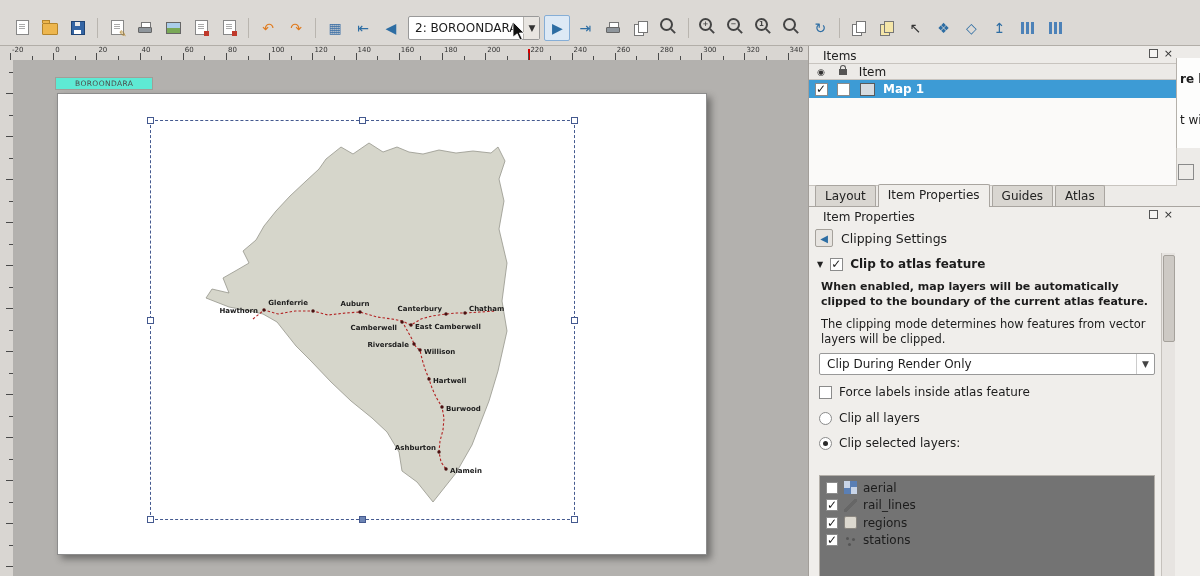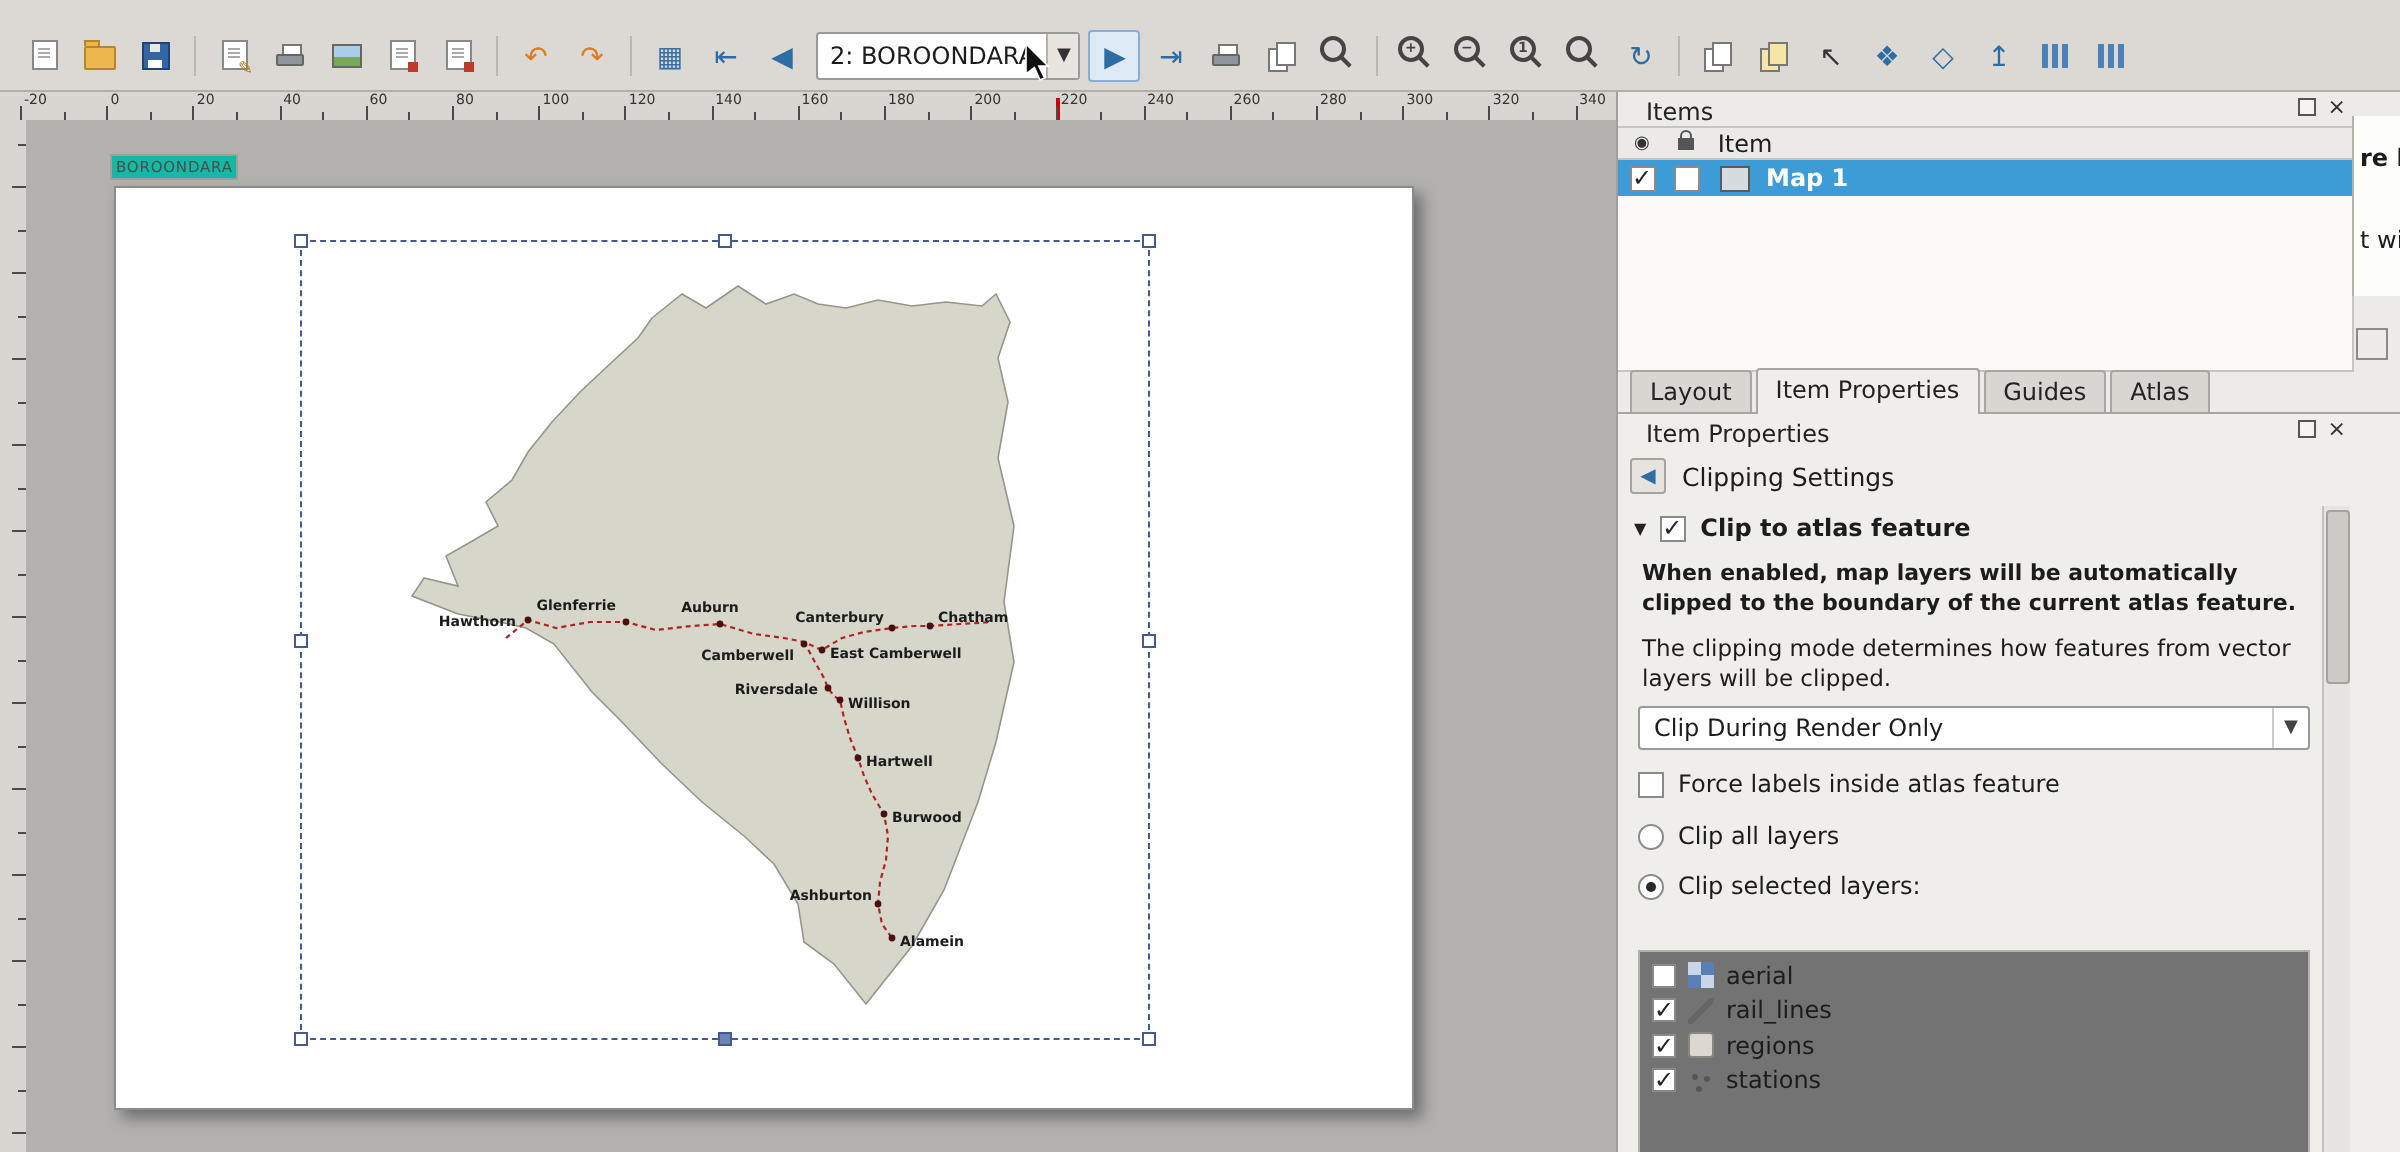--- a/index.html
+++ b/index.html
@@ -47,22 +47,22 @@
   
   #hruler{position:absolute;left:0;top:46px;width:810px;height:14px;background:#d9d6d2;border-bottom:1px solid #a9a5a0;overflow:hidden;}
   .tick{position:absolute;bottom:0;width:1px;background:#4a4a4a;}
   .tick.major{height:7px;}
   .tick.minor{height:4px;}
   .tick-label{position:absolute;top:0;font-size:7px;color:#333;text-align:right;}
   #ruler-marker{position:absolute;bottom:0;width:2px;height:11px;background:#d40000;}
   #vruler{position:absolute;left:0;top:60px;width:13px;height:516px;background:#d9d6d2;border-right:1px solid #a9a5a0;overflow:hidden;}
   .vtick{position:absolute;right:0;height:1px;background:#4a4a4a;}
   #canvas{position:absolute;left:13px;top:60px;width:796px;height:516px;background:#b3b1ae;overflow:hidden;}
-  #atlas-tag{position:absolute;left:42px;top:17px;background:#14b8a6;border:1px solid #a29e98;color:#4c4c4c;
-             font-size:7.5px;padding:1px 2px;letter-spacing:0.4px;}
+  #atlas-tag{position:absolute;left:42px;top:17px;background:#5eead4;border:1px solid #a29e98;color:#4c4c4c;
+             font-size:7.5px;padding:1px 19px;letter-spacing:0.4px;}
   #page{position:absolute;left:44px;top:33px;width:648px;height:460px;background:#fff;border:1px solid #8c8c8c;
         box-shadow:4px 4px 7px rgba(0,0,0,0.38);}
   #map-frame{position:absolute;left:137px;top:60px;width:425px;height:400px;border:1px dashed #44598f;box-sizing:border-box;}
   #map-svg{position:absolute;left:0;top:0;}
   .handle{position:absolute;width:7px;height:7px;background:#fff;border:1px solid #44598f;box-sizing:border-box;}
   .handle.filled{background:#6c84b4;}
   .boundary{fill:#d6d6cb;stroke:#95958c;stroke-width:0.8;}
   .rail{fill:none;stroke:#b22222;stroke-width:1.1;stroke-dasharray:2.5 2;}
   .station-dot{fill:#4a1010;}
   .station-label{font:600 7px "DejaVu Sans",sans-serif;fill:#1b1b1b;}

